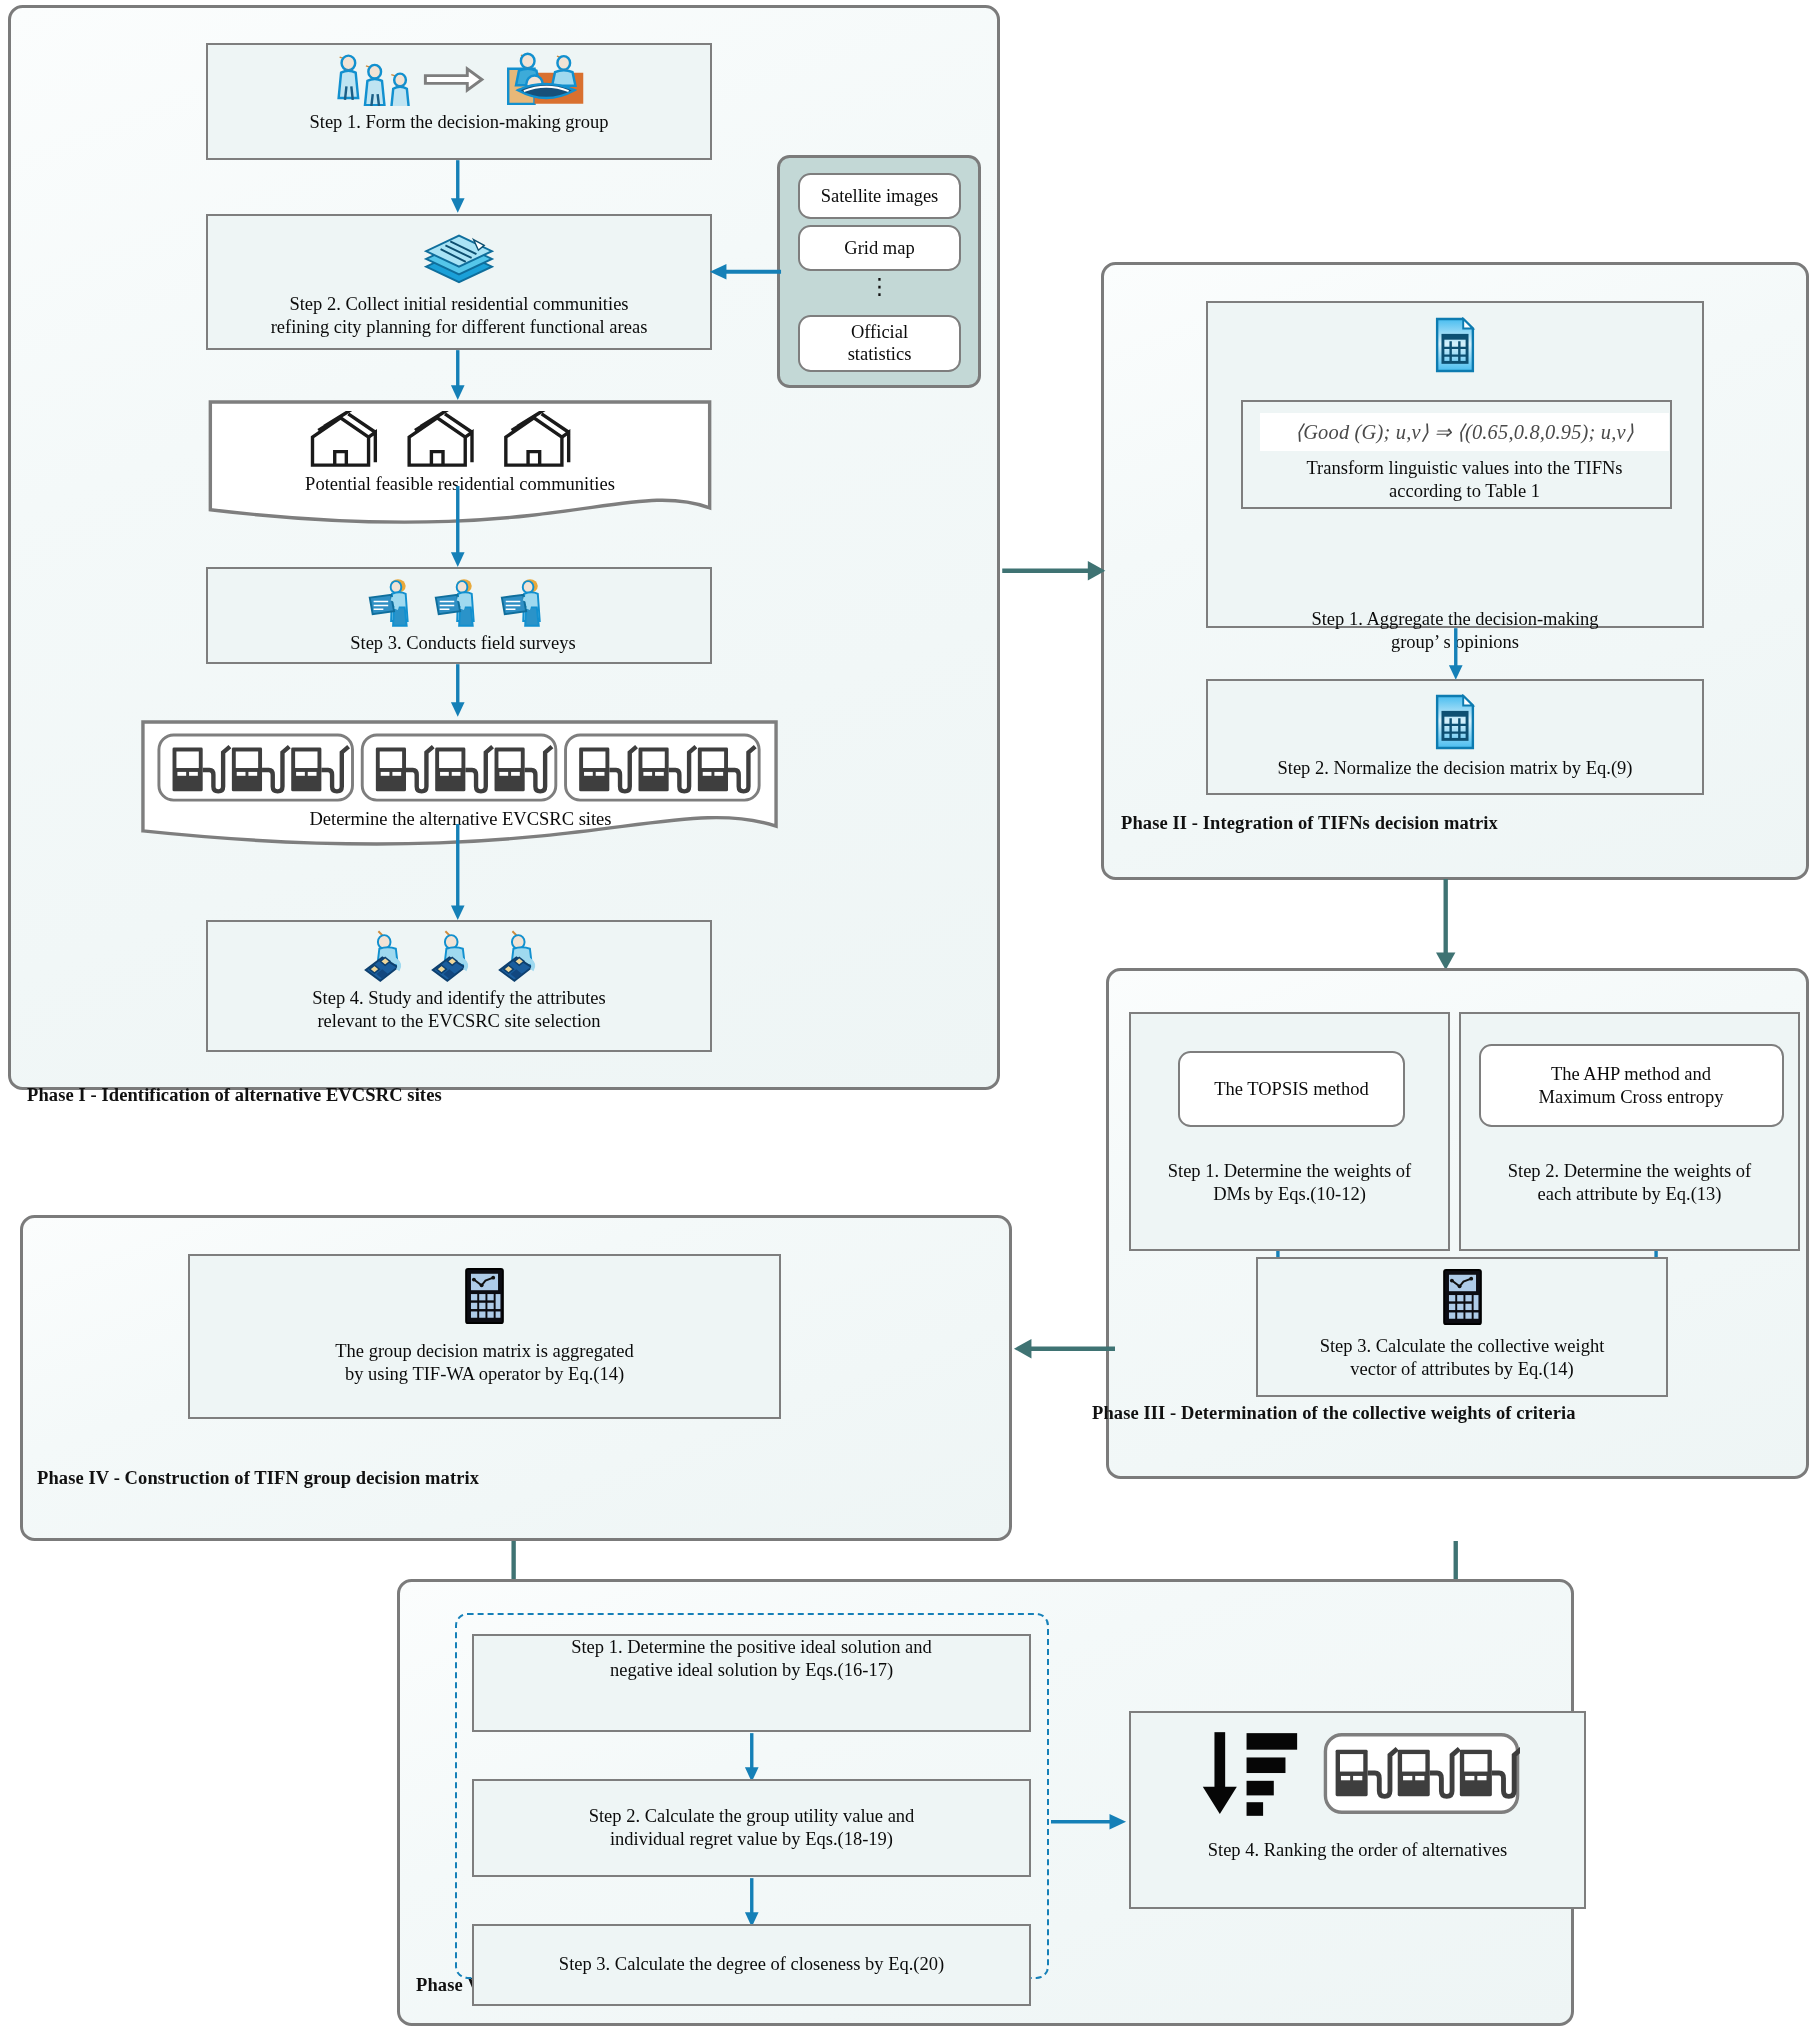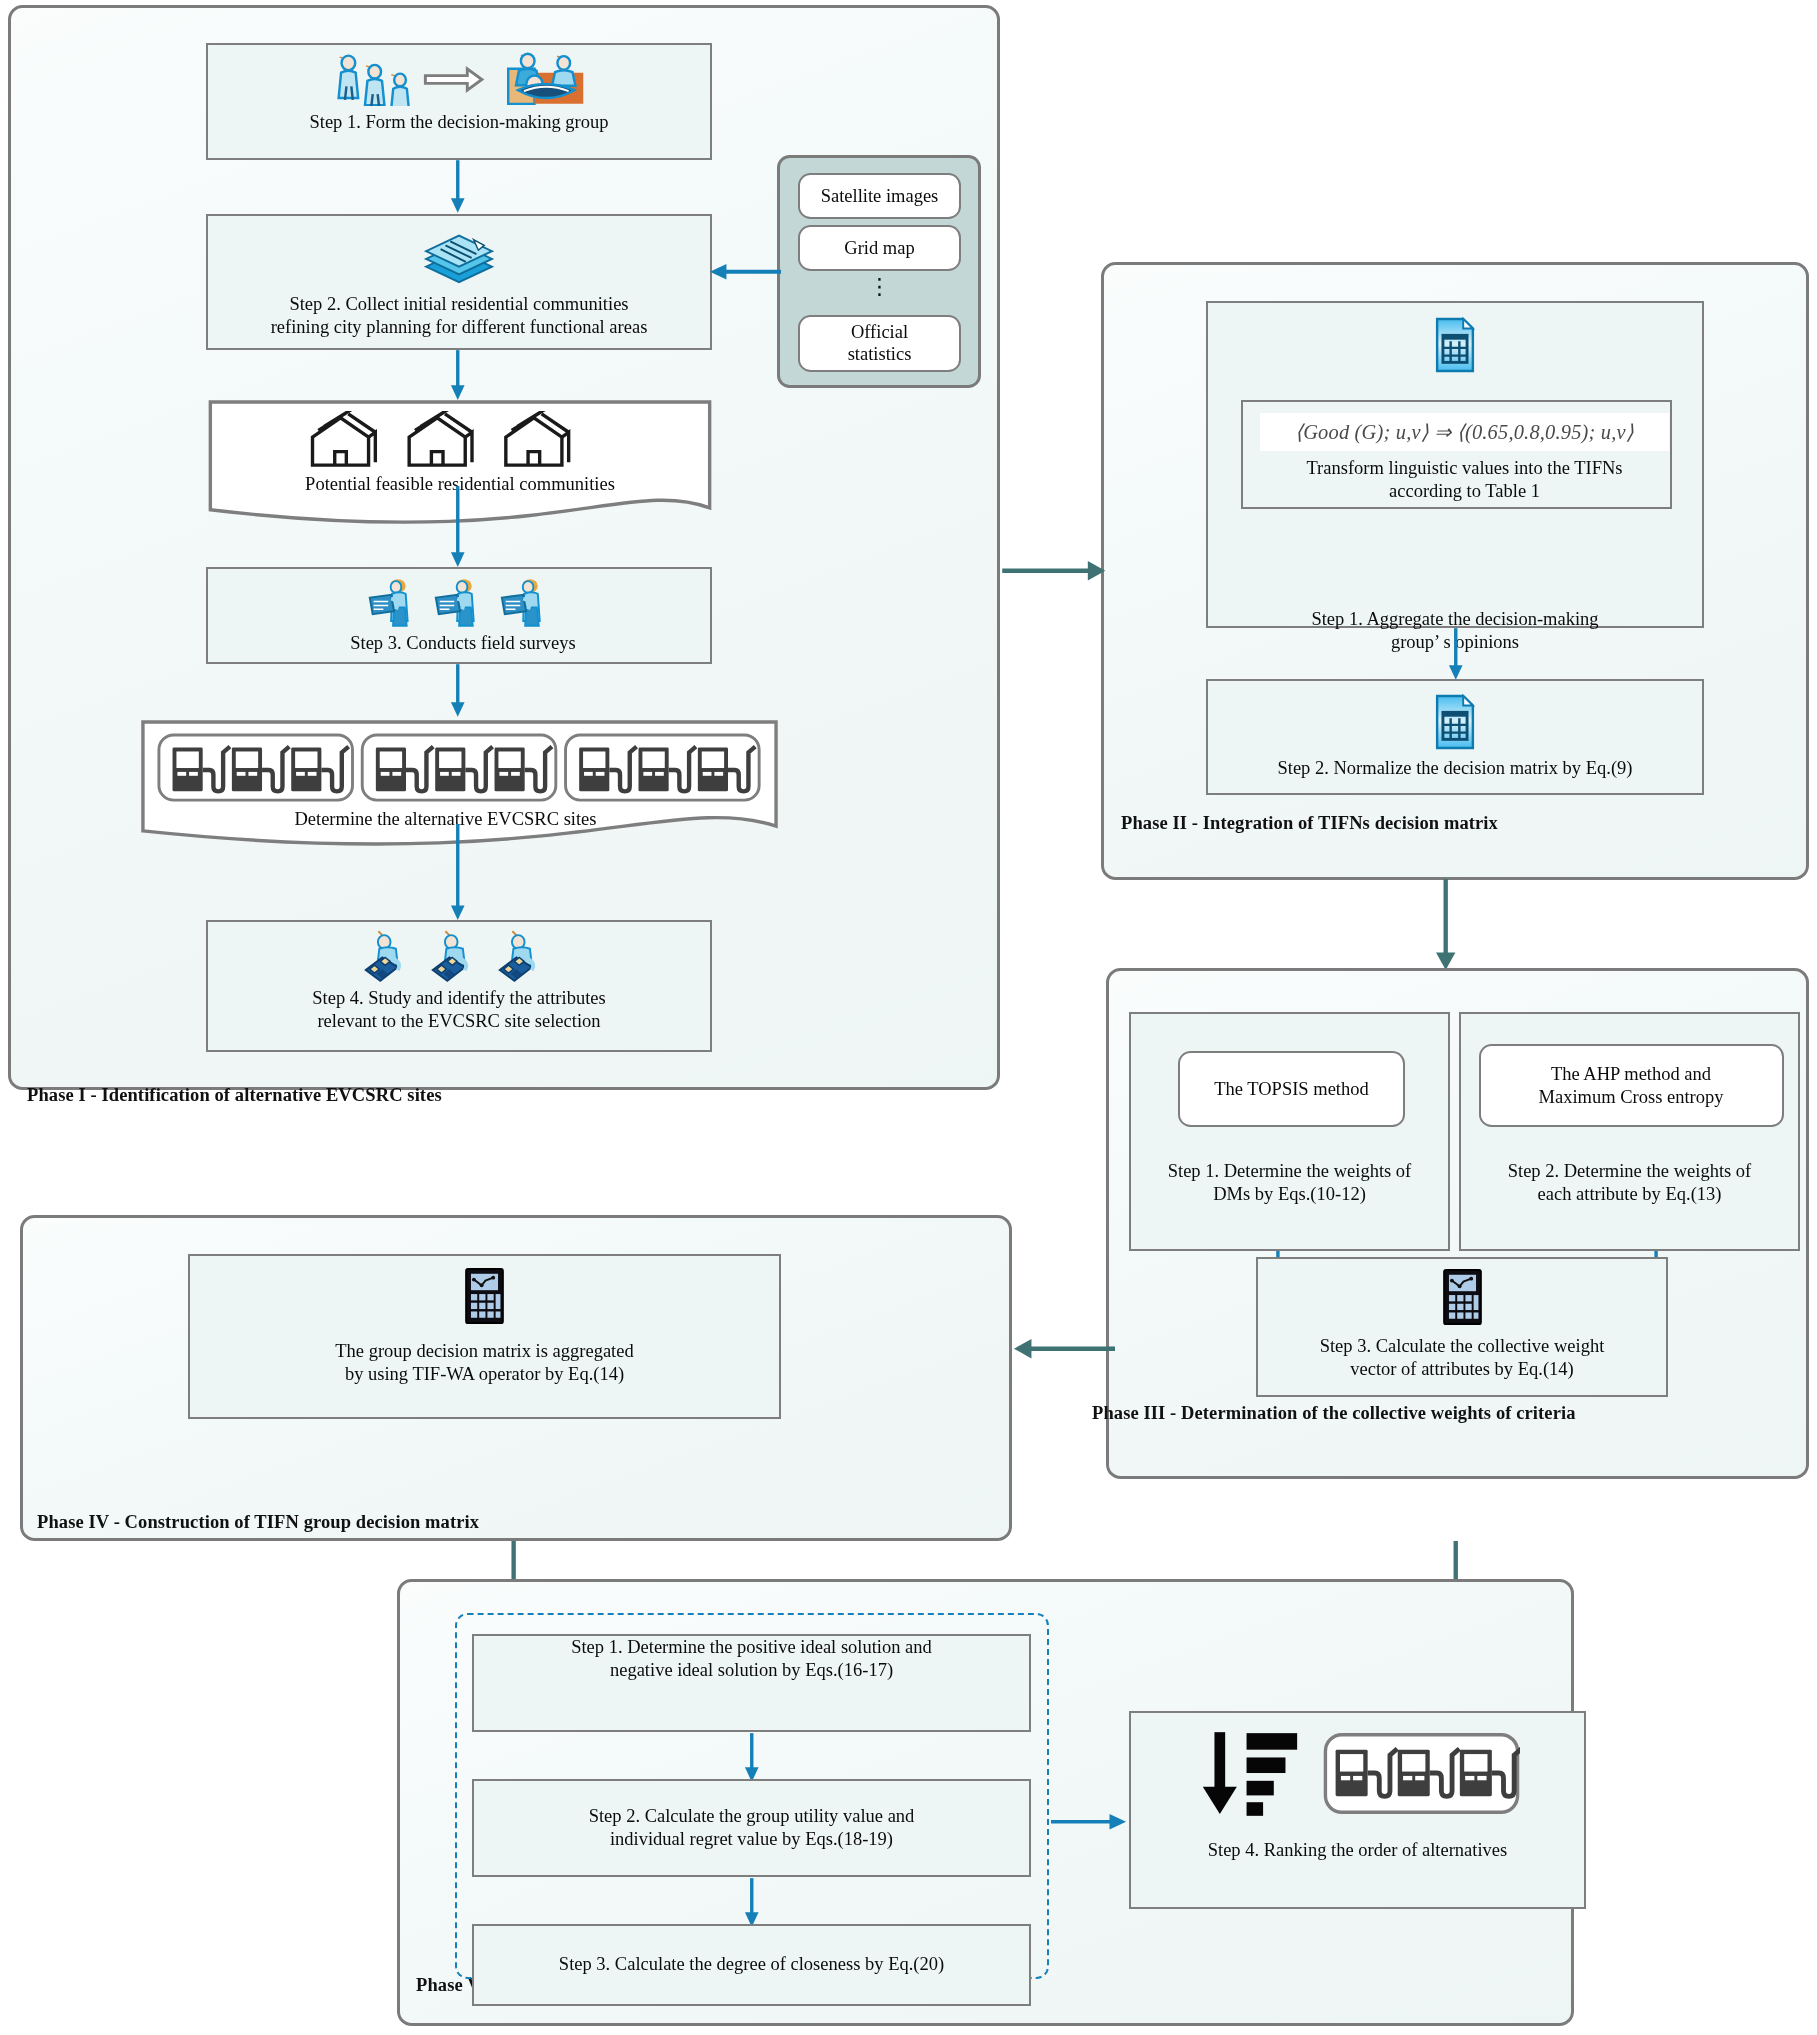--- a/index.html
+++ b/index.html
@@ -388,21 +388,21 @@
             <rect x="0" y="8" width="62" height="90" rx="3"></rect>
               <rect x="8" y="16" width="46" height="34" fill="#ffffff"></rect>
             <rect x="10" y="58" width="18" height="8" fill="#ffffff"></rect>
               <rect x="34" y="58" width="18" height="8" fill="#ffffff"></rect>
             <path d="M62 54 h14 q8 0 8 10 v24 q0 10 10 10 q10 0 10 -10 V18 l14 -12" fill="none" stroke="#3e3e3e" stroke-width="9"></path>
           </g>
         </g>
       </g>
     </svg>
   </div>
-  <div class="box-text" style="position:absolute; left:127px; top:808px; width:637px;">Determine the alternative EVCSRC sites</div>
+  <div class="box-text" style="position:absolute; left:142px; top:808px; width:637px;">Determine the alternative EVCSRC sites</div>
 
   <div class="conn" style="left:448px; top:824px;">
     <svg width="19.5" height="97" viewBox="0 0 40 200">
         <line x1="20" y1="0" x2="20" y2="172" stroke="#1580b7" stroke-width="7"></line>
         <path d="M6 168 L34 168 L20 198 Z" fill="#1580b7"></path>
       </svg>
   </div>
 
   <div class="box" style="left:206px; top:920px; width:506px; height:132px;">
     <div style="margin-top:7.8px;">
@@ -604,21 +604,21 @@
       </svg>
     </div>
     <div class="box-text" style="margin-top:6.8px;">
       <b>Step 3.</b><span> Calculate the collective weight</span><br>
       <span>vector of attributes by </span><b>Eq.(14)</b>
     </div>
   </div>
 
   <div class="phase" style="left:20.4px; top:1215px; width:992px; height:326px;">
   </div>
-  <div class="phase-label" style="left:37px; top:1512px;">Phase IV - Construction of TIFN group decision matrix</div>
+  <div class="phase-label" style="left:37px; top:1468px;">Phase IV - Construction of TIFN group decision matrix</div>
 
   <div class="conn" style="left:1012px; top:1338px;">
     <svg width="103" height="21.4" viewBox="0 0 212 44">
         <line x1="212" y1="22" x2="36" y2="22" stroke="#3f7373" stroke-width="9"></line>
         <path d="M40 2 L40 42 L4 22 Z" fill="#3f7373"></path>
       </svg>
   </div>
 
   <div class="box" style="left:188px; top:1254px; width:593px; height:165px;">
     <div style="margin-top:10.7px;">

